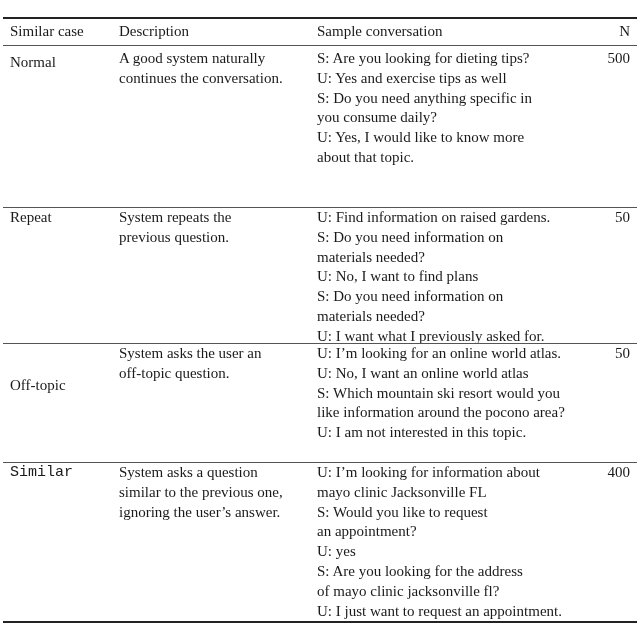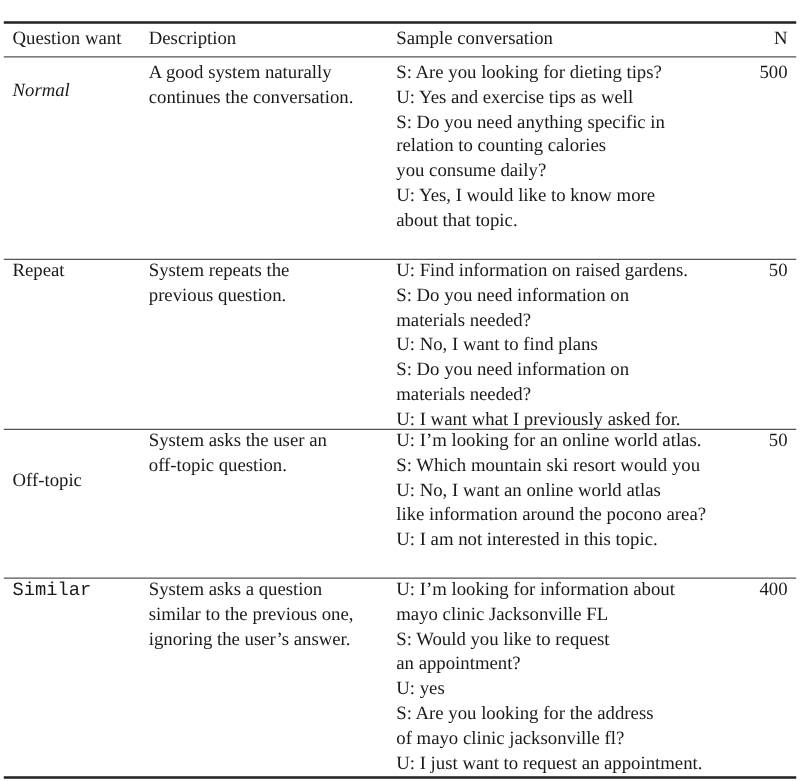--- a/index.html
+++ b/index.html
@@ -18,38 +18,37 @@
     .col-n { right: 10px; text-align: right; }
     .line { display: block; }
   </style>
 </head>
 <body>
 
 <div>
   <div class="rule thick" style="top:17px;"></div>
 
   <div>
-    <div class="cell col-case" style="top:22px;">Question want</div>
+    <div class="cell col-case" style="top:22px;">Similar case</div>
     <div class="cell col-desc" style="top:22px;">Description</div>
     <div class="cell col-conv" style="top:22px;">Sample conversation</div>
     <div class="cell col-n" style="top:22px;">N</div>
   </div>
   <div class="rule thin" style="top:45px;"></div>
 
   <div>
-    <div class="cell col-case" style="top:64px;font-style:italic;">Normal</div>
+    <div class="cell col-case" style="top:53px;">Normal</div>
     <div class="cell col-desc" style="top:49px;">
       <span class="line">A good system naturally</span>
       <span class="line">continues the conversation.</span>
     </div>
     <div class="cell col-conv" style="top:49px;">
       <span class="line">S: Are you looking for dieting tips?</span>
       <span class="line">U: Yes and exercise tips as well</span>
       <span class="line">S: Do you need anything specific in</span>
-      <span class="line">relation to counting calories</span>
       <span class="line">you consume daily?</span>
       <span class="line">U: Yes, I would like to know more</span>
       <span class="line">about that topic.</span>
     </div>
     <div class="cell col-n" style="top:49px;">500</div>
   </div>
   <div class="rule thin" style="top:207px;"></div>
 
   <div>
     <div class="cell col-case" style="top:208px;">Repeat</div>
@@ -71,22 +70,22 @@
   <div class="rule thin" style="top:343px;"></div>
 
   <div>
     <div class="cell col-case" style="top:344px;margin-top:32px;">Off-topic</div>
     <div class="cell col-desc" style="top:344px;">
       <span class="line">System asks the user an</span>
       <span class="line">off-topic question.</span>
     </div>
     <div class="cell col-conv" style="top:344px;">
       <span class="line">U: I’m looking for an online world atlas.</span>
+      <span class="line">U: No, I want an online world atlas</span>
       <span class="line">S: Which mountain ski resort would you</span>
-      <span class="line">U: No, I want an online world atlas</span>
       <span class="line">like information around the pocono area?</span>
       <span class="line">U: I am not interested in this topic.</span>
     </div>
     <div class="cell col-n" style="top:344px;">50</div>
   </div>
   <div class="rule thin" style="top:462px;"></div>
 
   <div>
     <div class="cell col-case" style="top:463px;font-family:Liberation Mono, monospace;">Similar</div>
     <div class="cell col-desc" style="top:463px;">

